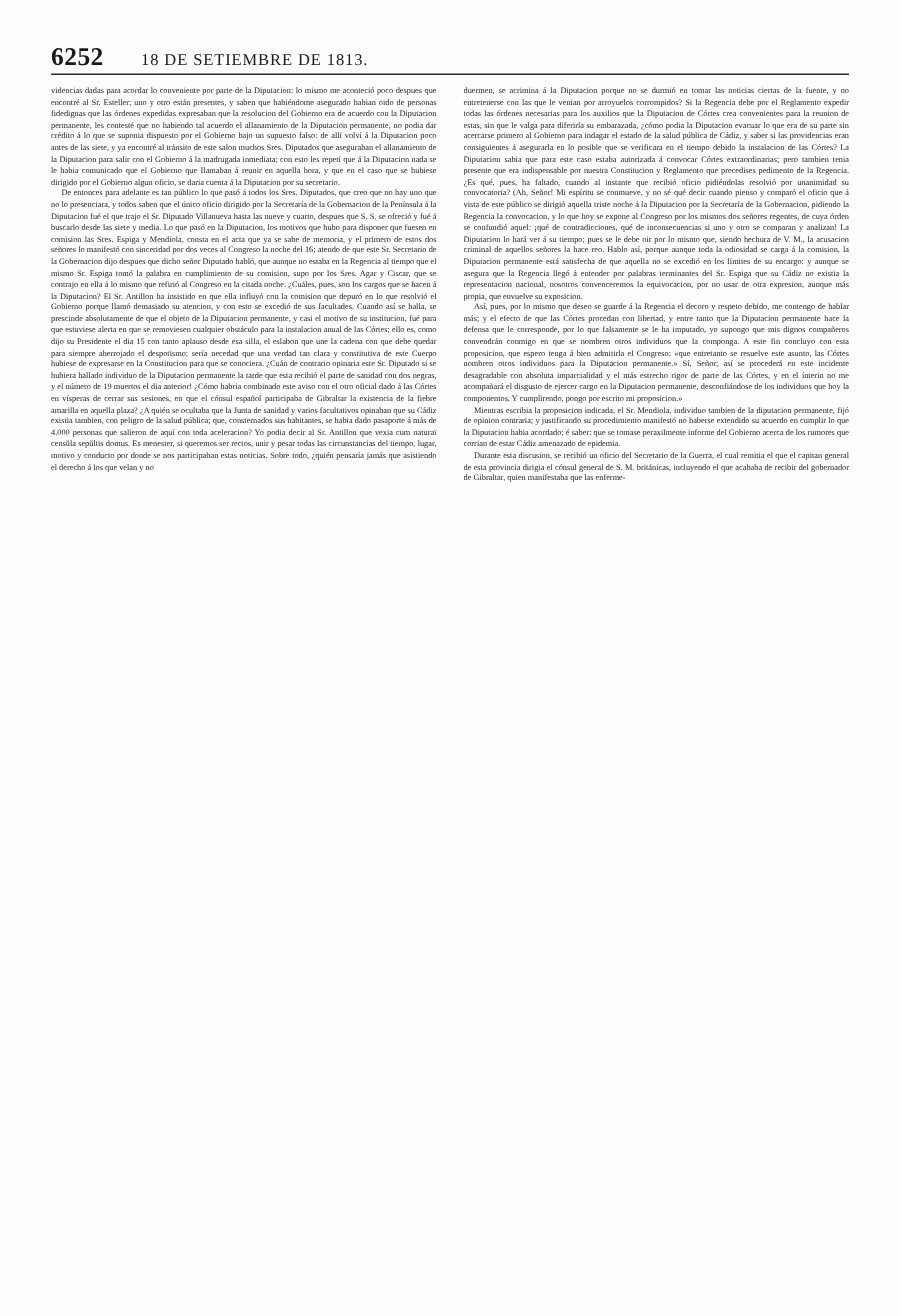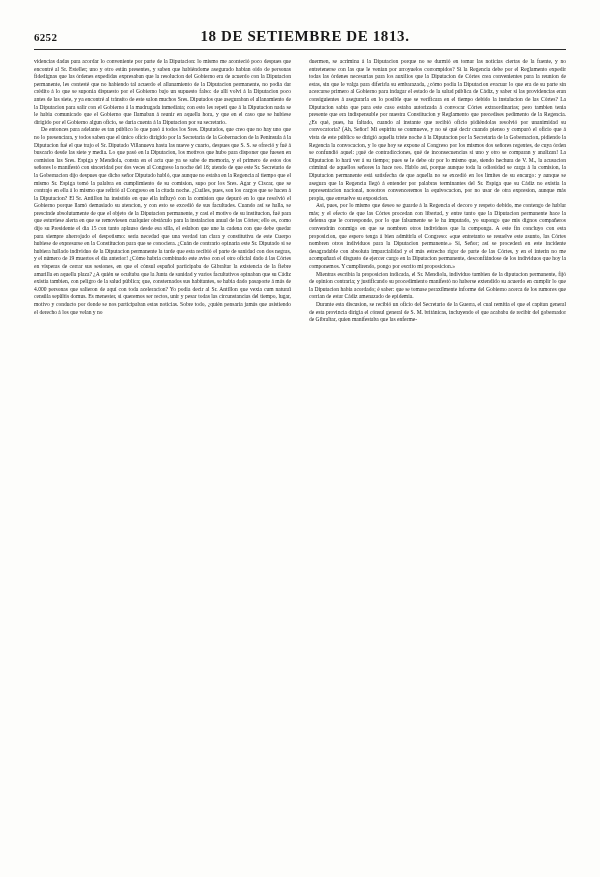--- a/index.html
+++ b/index.html
@@ -24,32 +24,31 @@
   }
   .header {
     display: flex;
     align-items: baseline;
     justify-content: flex-start;
     font-family: "Liberation Serif", serif;
     margin-bottom: 3px;
     height: 18px;
   }
   .folio {
-    font-size: 11px;
+    font-size: 17px;
     font-weight: bold;
     letter-spacing: 0.3px;
     width: 60px;
     flex: 0 0 auto;
   }
   .running-title {
-    font-size: 15px;
-    font-weight: bold;
+    font-size: 11px;
+    font-weight: normal;
     letter-spacing: 0.6px;
     flex: 1 1 auto;
-    text-align: center;
     padding-right: 50px;
   }
   .rule {
     border: 0;
     border-top: 1px solid #2a2a2a;
     margin: 0 0 8px 0;
     height: 0;
   }
   .columns {
     display: flex;

